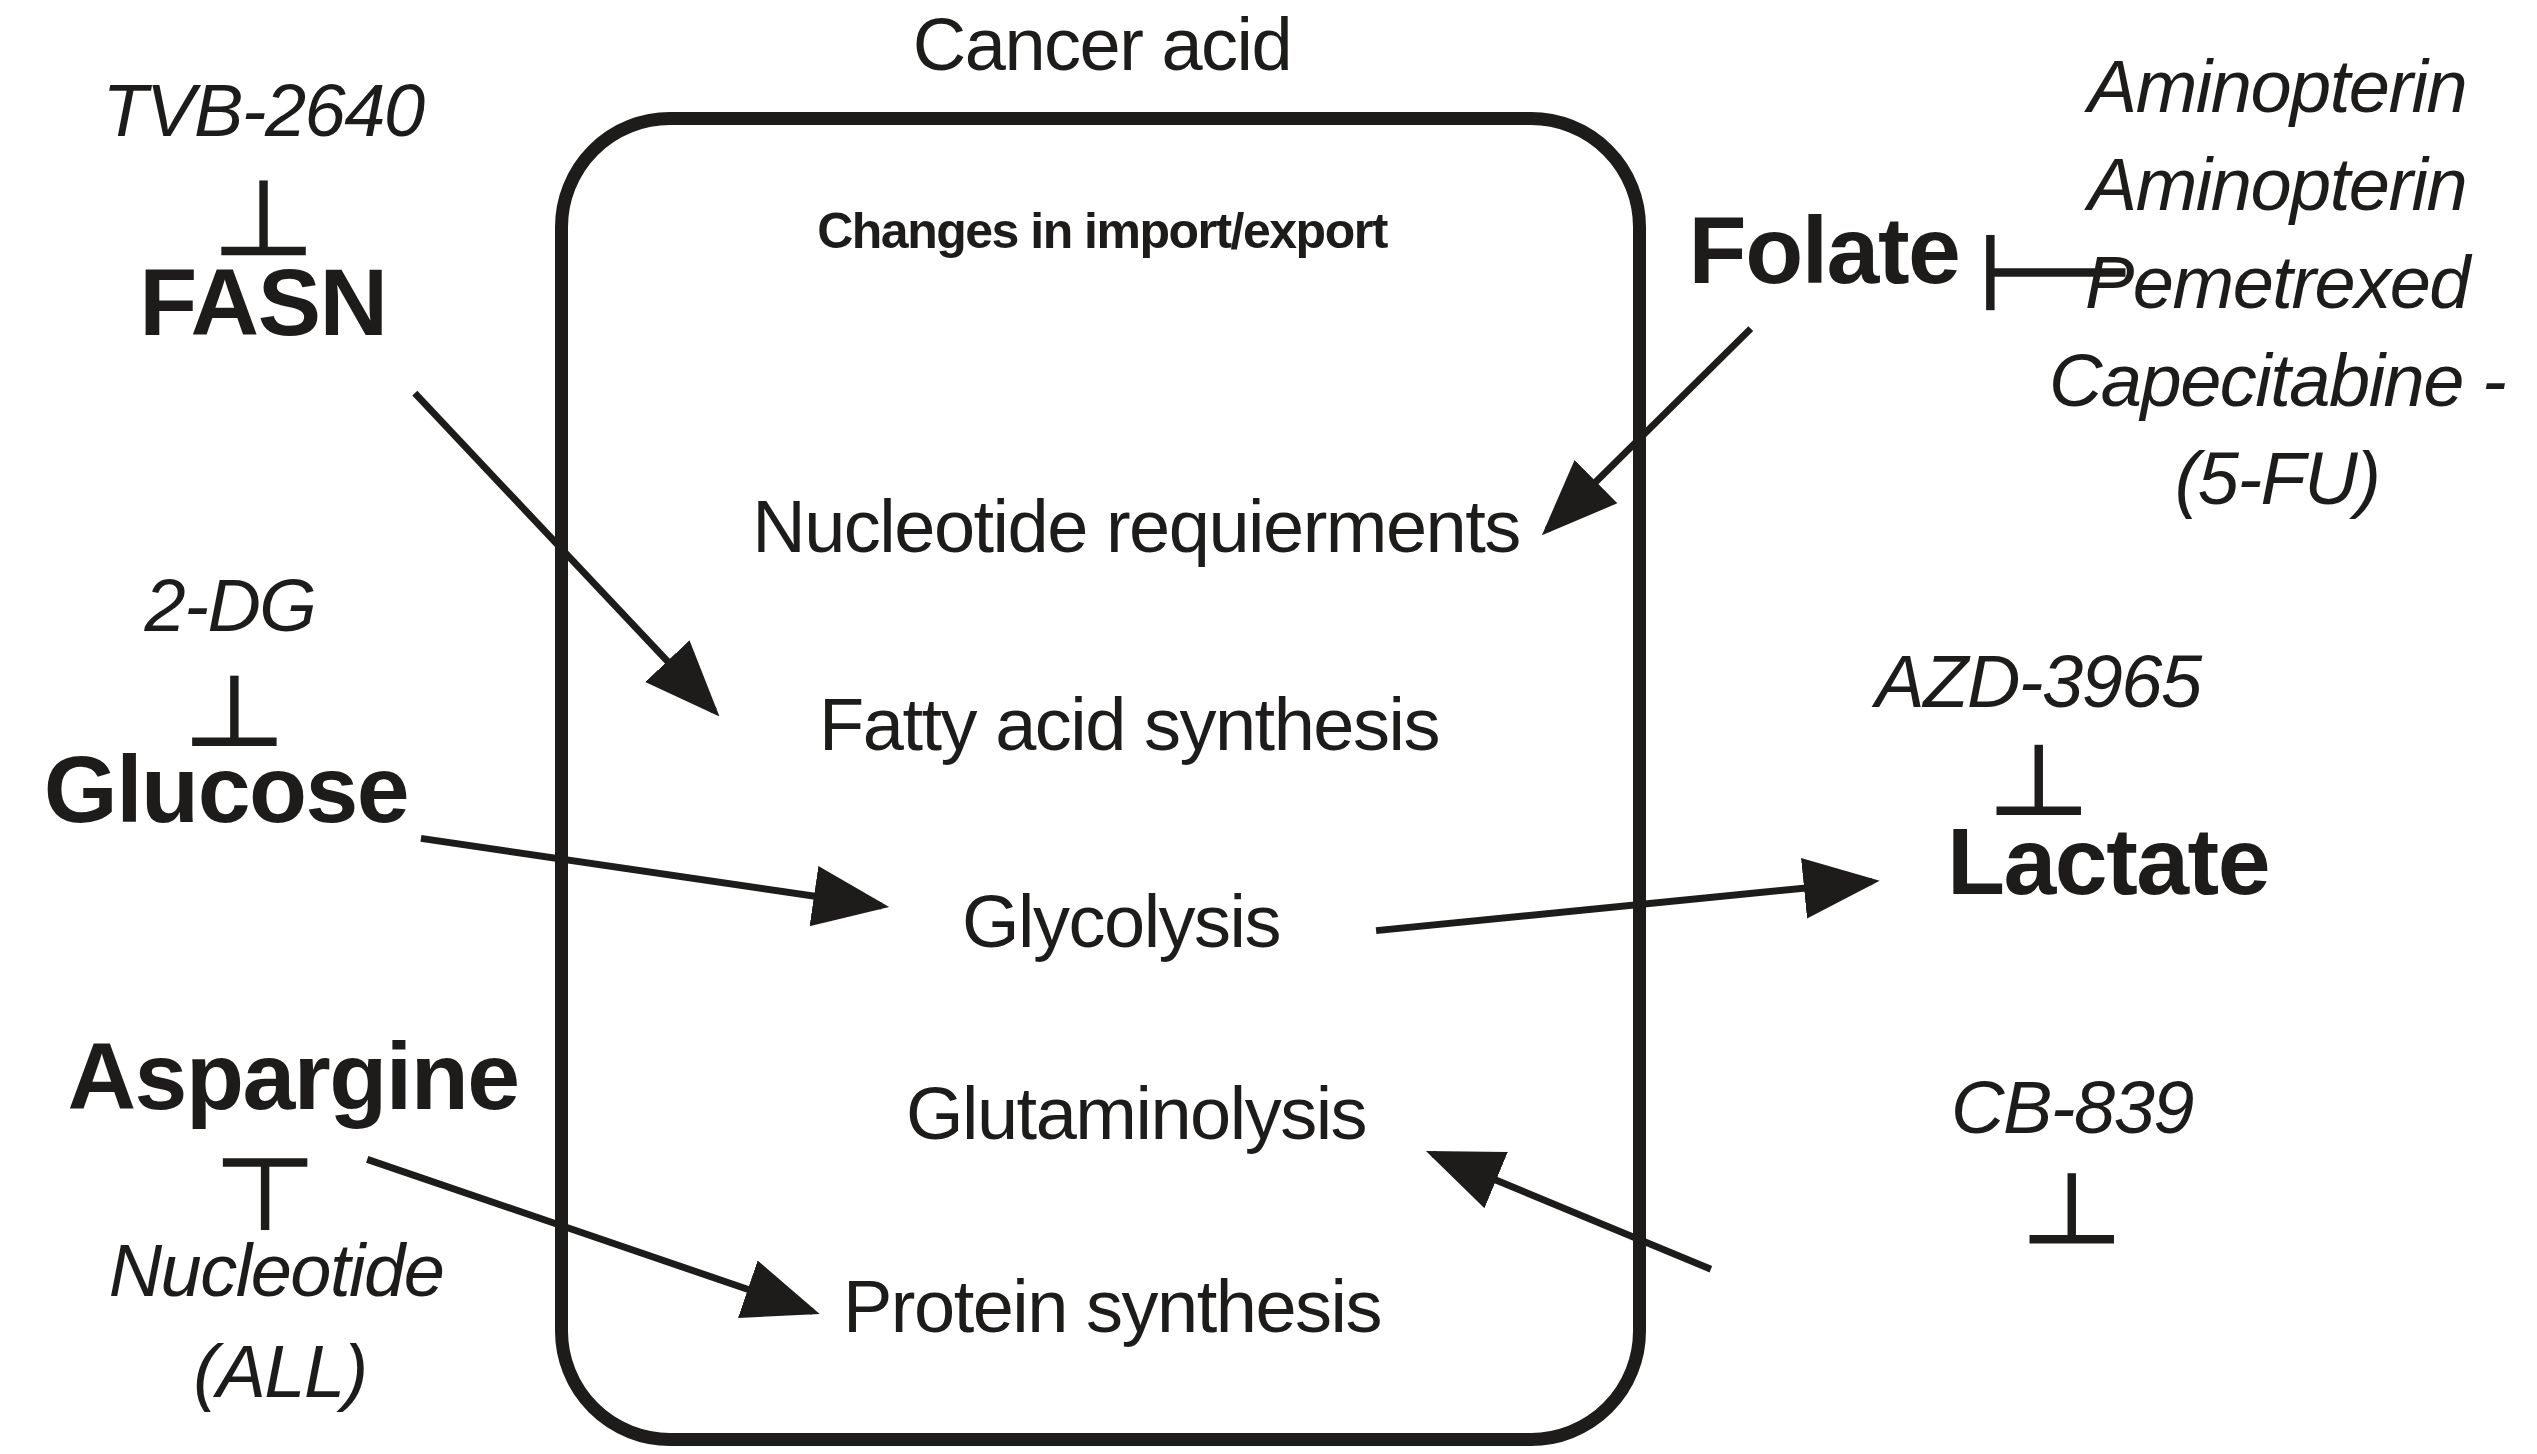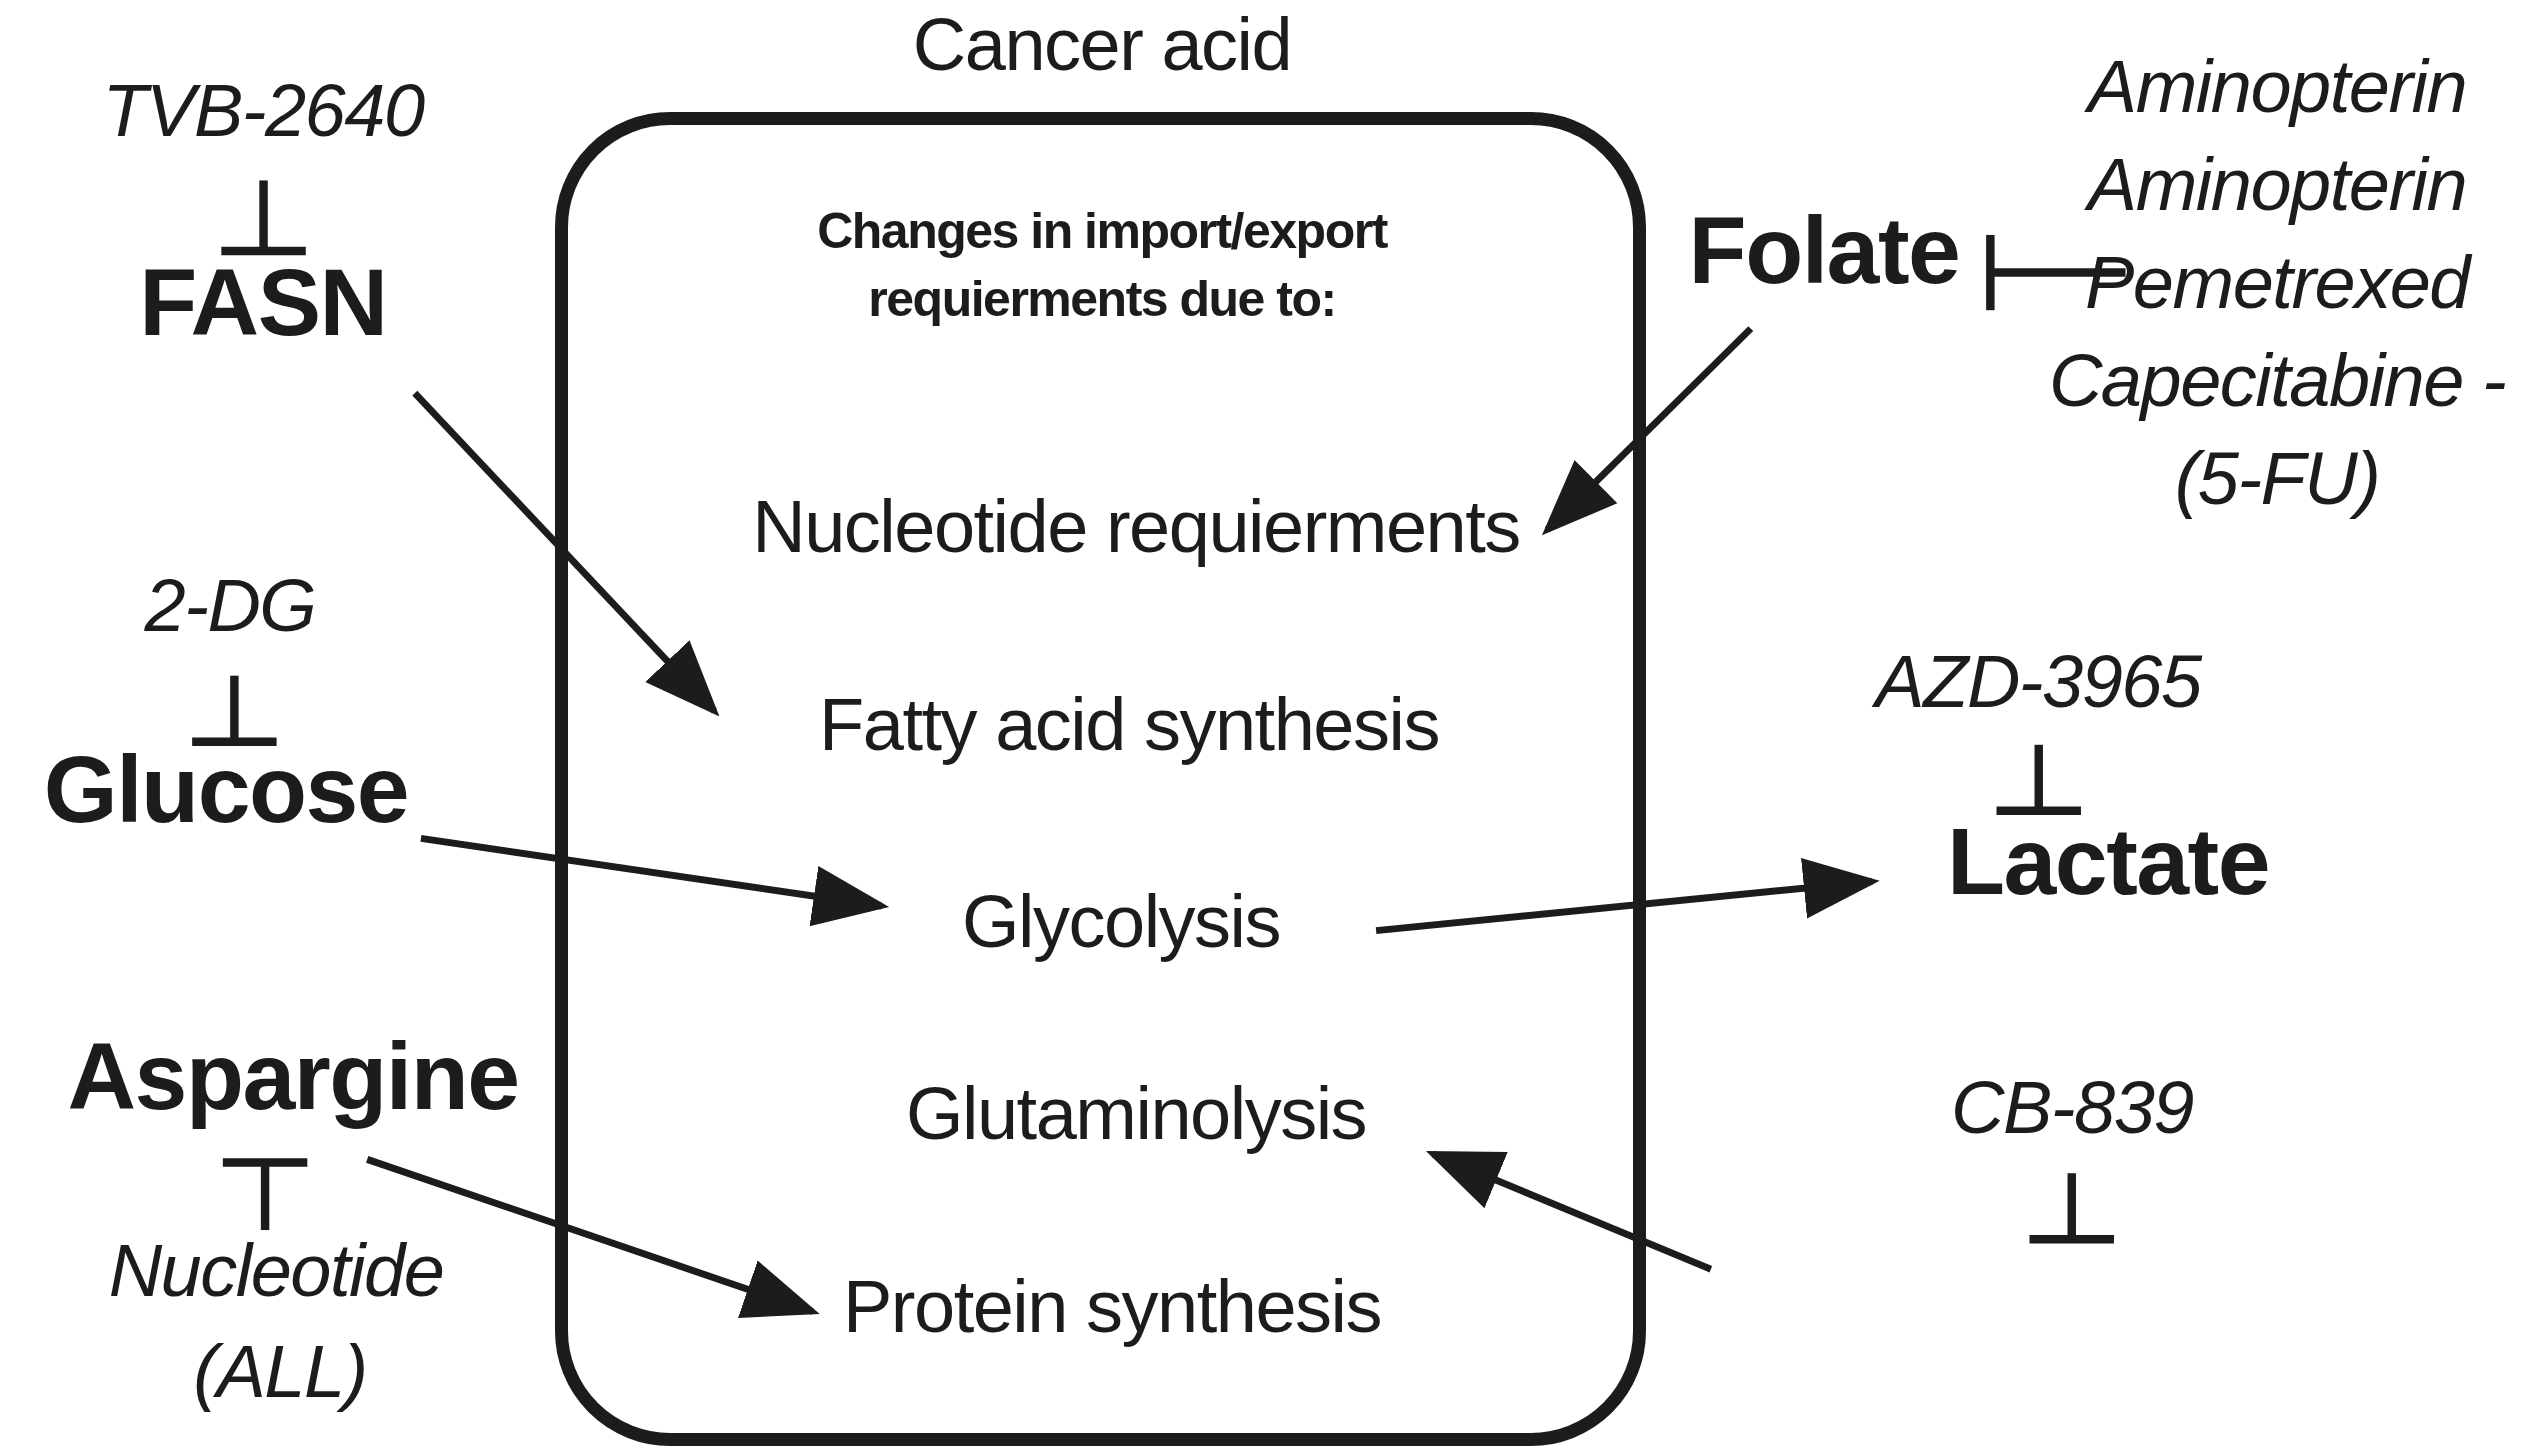--- a/index.html
+++ b/index.html
@@ -102,21 +102,20 @@
     <g>
       <line class="tbar" x1="2698" y1="1528" x2="2698" y2="1610"></line>
       <line class="tbar" x1="2643" y1="1614" x2="2753" y2="1614"></line>
     </g>
   </svg>
 
   <div class="t reg" style="left:1102px; top:6.1px;">Cancer acid</div>
 
   <div class="t header" style="left:1102px; top:197px;">
     <div>Changes in import/export</div>
-    <div>requierments due to:</div>
   </div>
 
   <div class="t reg" style="left:1136px; top:488px;">Nucleotide requierments</div>
   <div class="t reg" style="left:1129px; top:686px;">Fatty acid synthesis</div>
   <div class="t reg" style="left:1121px; top:883px;">Glycolysis</div>
   <div class="t reg" style="left:1136px; top:1075px;">Glutaminolysis</div>
   <div class="t reg" style="left:1112px; top:1268px;">Protein synthesis</div>
 
   <div class="t ital" style="left:263px; top:72px;">TVB-2640</div>
   <div class="t boldlg" style="left:263px; top:253px;">FASN</div>

